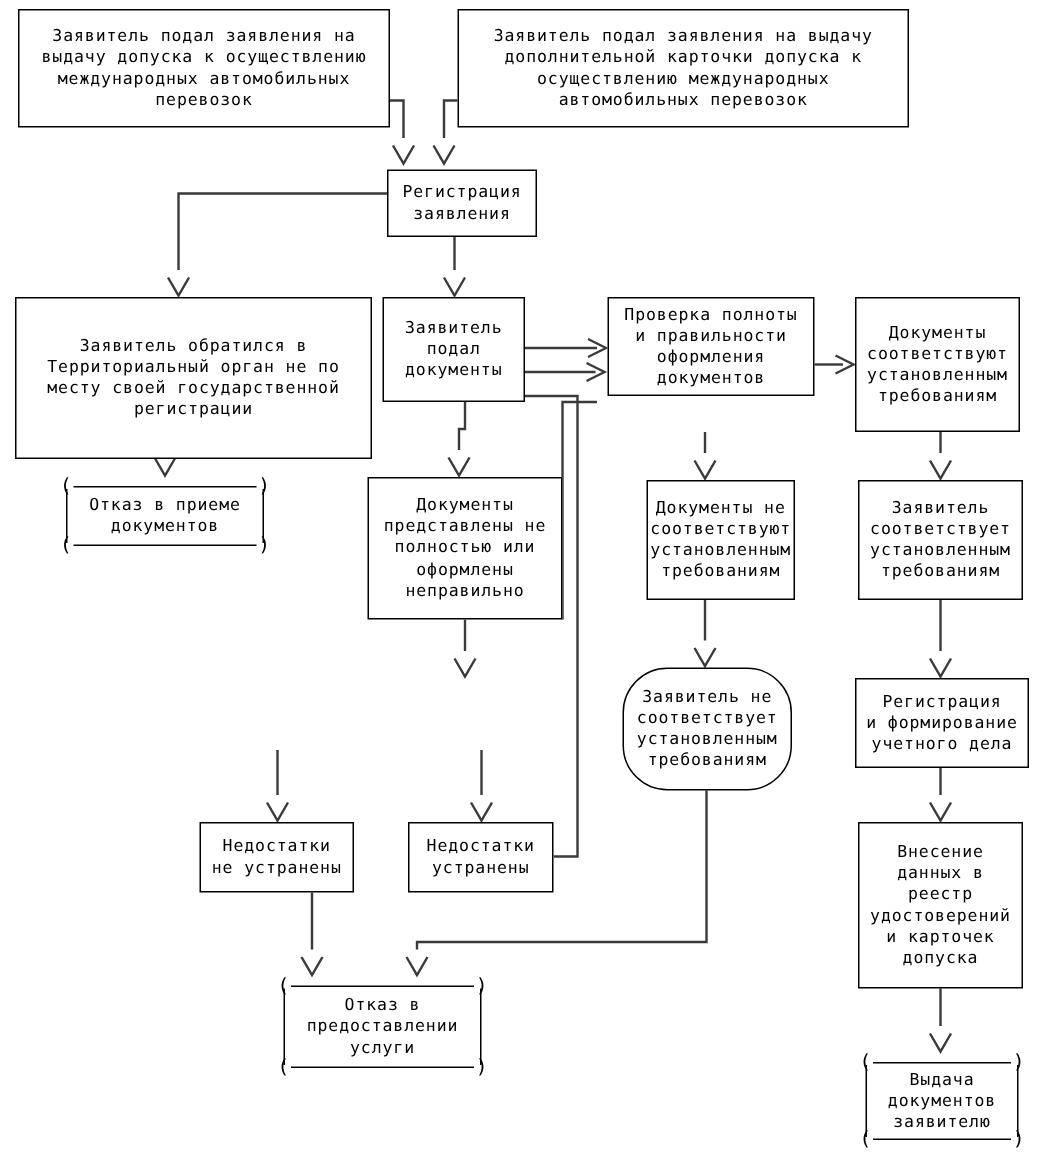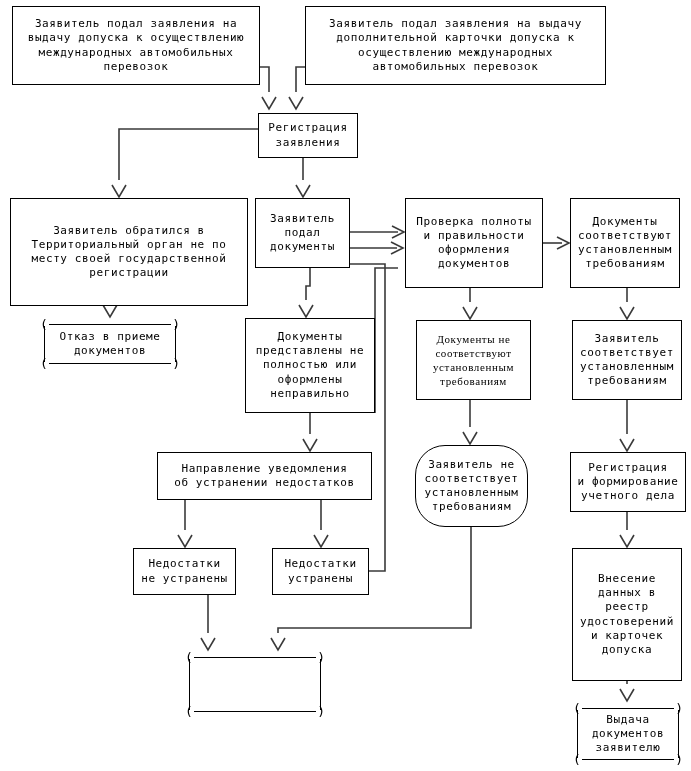--- a/index.html
+++ b/index.html
@@ -223,21 +223,21 @@
 месту своей государственной
 регистрации</span>
   </div>
 
   <div class="node box" style="left:255px;top:198px;width:95px;height:70px;">
     <span class="txt">Заявитель
 подал
 документы</span>
   </div>
 
-  <div class="node box" style="left:405px;top:198px;width:138px;height:90px;">
+  <div class="node box" style="left:405px;top:198px;width:138px;height:66px;">
     <span class="txt">Проверка полноты
 и правильности
 оформления
 документов</span>
   </div>
 
   <div class="node box" style="left:570px;top:198px;width:110px;height:90px;">
     <span class="txt">Документы
 соответствуют
 установленным
@@ -258,38 +258,34 @@
   </div>
 
   <div class="node box" style="left:245px;top:318px;width:130px;height:95px;">
     <span class="txt">Документы
 представлены не
 полностью или
 оформлены
 неправильно</span>
   </div>
 
-  <div class="node box" style="left:416px;top:320px;width:115px;height:80px;font-family:Liberation Serif, serif;">
+  <div class="node box" style="left:431px;top:320px;width:99px;height:80px;">
     <span class="txt">Документы не
 соответствуют
 установленным
 требованиям</span>
   </div>
 
   <div class="node box" style="left:572px;top:320px;width:110px;height:80px;">
     <span class="txt">Заявитель
 соответствует
 установленным
 требованиям</span>
   </div>
 
-  <div class="node box" style="left:157px;top:452px;width:215px;height:48px;">
-    <span class="txt">Направление уведомления
-об устранении недостатков</span>
-  </div>
 
   <div class="node box" style="left:415px;top:445px;width:113px;height:82px;border-radius:30px;">
     <span class="txt">Заявитель не
 соответствует
 установленным
 требованиям</span>
   </div>
 
   <div class="node box" style="left:570px;top:452px;width:116px;height:60px;">
     <span class="txt">Регистрация
@@ -300,38 +296,41 @@
   <div class="node box" style="left:133px;top:548px;width:103px;height:47px;">
     <span class="txt">Недостатки
 не устранены</span>
   </div>
 
   <div class="node box" style="left:272px;top:548px;width:97px;height:47px;">
     <span class="txt">Недостатки
 устранены</span>
   </div>
 
-  <div class="node box" style="left:572px;top:548px;width:110px;height:133px;">
+  <div class="node box" style="left:572px;top:548px;width:110px;height:111px;">
     <span class="txt">Внесение
 данных в
 реестр
 удостоверений
 и карточек
 допуска</span>
   </div>
 
   <div class="node term" style="left:185px;top:651px;width:140px;height:67px;">
     <span class="paren p-tl">(</span>
     <span class="paren p-tr">)</span>
     <span class="paren p-bl">(</span>
     <span class="paren p-br">)</span>
     <span class="rule-top"></span>
     <span class="rule-bot"></span>
     <span class="side-l"></span>
     <span class="side-r"></span>
+    <span class="txt">Отказ в
+предоставлении
+услуги</span>
   </div>
 
   <div class="node term" style="left:573px;top:702px;width:110px;height:64px;">
     <span class="paren p-tl">(</span>
     <span class="paren p-tr">)</span>
     <span class="paren p-bl">(</span>
     <span class="paren p-br">)</span>
     <span class="rule-top"></span>
     <span class="rule-bot"></span>
     <span class="side-l"></span>

